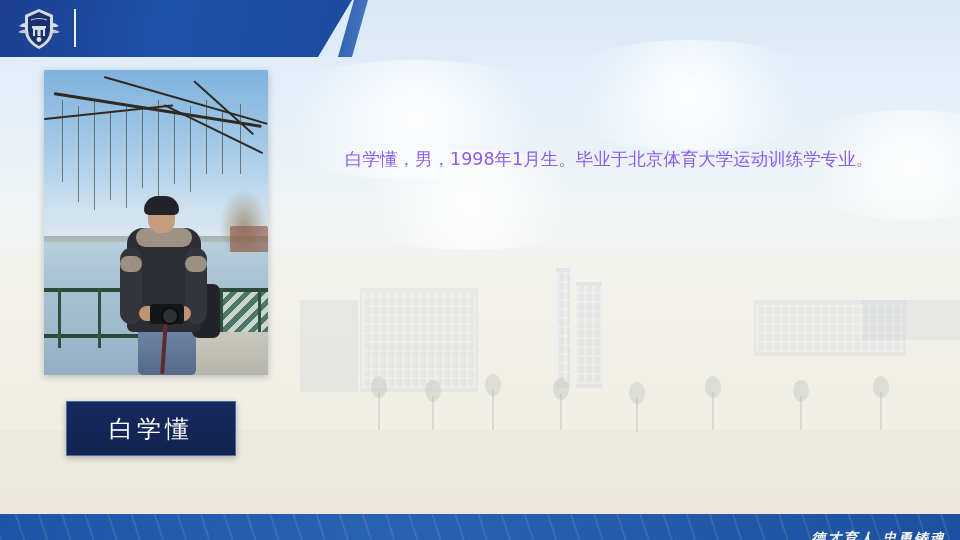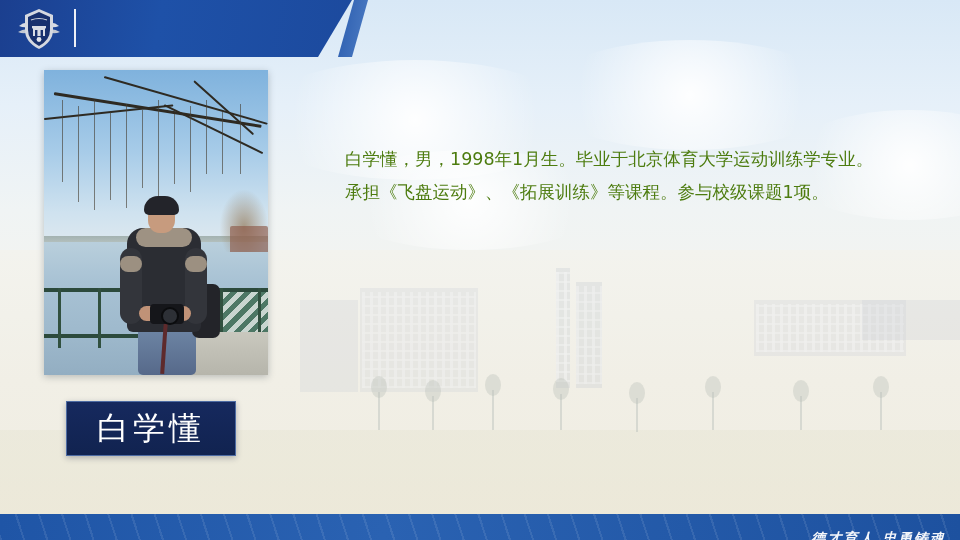--- a/index.html
+++ b/index.html
@@ -147,29 +147,29 @@
   
   .badge{
     position:absolute;left:66px;top:401px;width:168px;height:53px;
     background:linear-gradient(180deg,#16295e 0%,#112350 100%);
     border:1px solid #4d6ba3;
     display:flex;align-items:center;justify-content:center;
     box-shadow:0 2px 6px rgba(20,30,60,.30);
     z-index:5;
   }
   .badge span{
-    color:#fff;font-size:32px;letter-spacing:4px;font-weight:500;
+    color:#fff;font-size:24px;letter-spacing:4px;font-weight:500;
     font-family:"DejaVu Sans","Liberation Sans",sans-serif;
   }
 
   
   .bodytext{
     position:absolute;left:310px;top:143px;width:565px;
     z-index:5;
-    color:#4d7c0f;
+    color:#8b5cf6;
     font-family:"DejaVu Sans","Liberation Sans",sans-serif;
     font-size:17.5px;line-height:33px;
     text-align:justify;text-justify:inter-ideograph;
   }
   .bodytext p{margin:0;text-indent:2em;}
 
   
   .footer{
     position:absolute;left:0;top:514px;width:960px;height:26px;
     background:linear-gradient(95deg,#1f55a6 0%,#2a62b2 40%,#1d519f 100%);
@@ -291,20 +291,19 @@
     <div class="per-hands"></div>
     <div class="per-cam"></div>
   </div>
 
   <div class="badge">
     <span>白学懂</span>
   </div>
 
   <div class="bodytext">
     <p>白学懂，男，1998年1月生。毕业于北京体育大学运动训练学专业。</p>
-    <p>承担《飞盘运动》、《拓展训练》等课程。参与校级课题1项。</p>
   </div>
 
   <div class="footer">
     <div class="footer-motto">德才育人  忠勇铸魂</div>
   </div>
 
 </div>
 
 </body></html>

